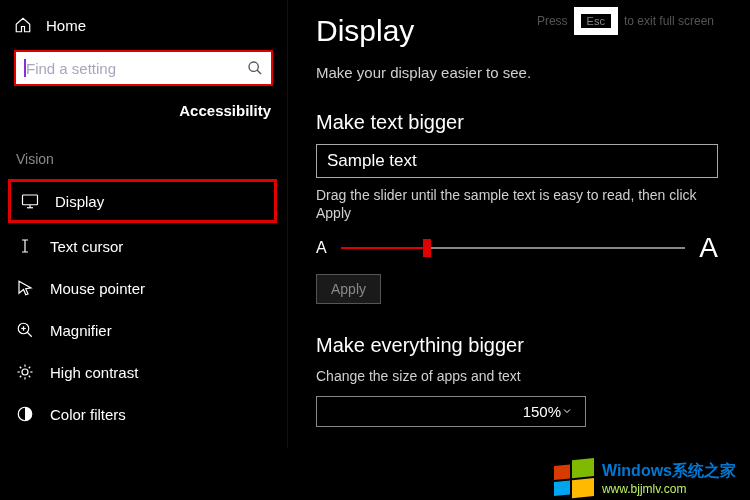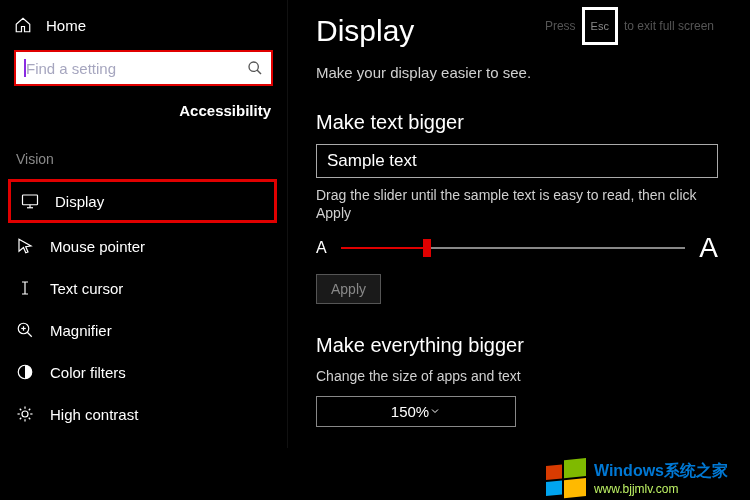--- a/index.html
+++ b/index.html
@@ -95,22 +95,22 @@
     position: absolute;
     top: 7px;
     right: 36px;
     font-size: 12px;
     color: #555;
     display: flex;
     align-items: center;
     gap: 6px;
   }
   .esc-key {
-    border: 3px solid #ffffff;
-    padding: 10px 6px;
+    border: 7px solid #ffffff;
+    padding: 1px 6px;
     font-size: 11px;
     color: #888;
   }
   h1.page-title {
     font-size: 30px;
     font-weight: 400;
     margin: 6px 0 16px 0;
   }
   .intro {
     color: #d0d0d0;
@@ -176,32 +176,32 @@
     padding: 6px 14px;
     border: 1px solid #555;
     color: #888;
     background: #1a1a1a;
     font-size: 14px;
     cursor: default;
   }
   .dropdown {
     border: 1px solid #888;
     padding: 6px 12px;
-    width: 200px;
+    width: 270px;
     font-size: 15px;
     color: #fff;
     display: flex;
-    justify-content: center;
+    justify-content: flex-end;
     align-items: center;
     margin-top: 6px;
   }
   
   .watermark {
     position: absolute;
-    right: 16px;
+    right: 8px;
     bottom: 0;
     display: flex;
     align-items: center;
     gap: 8px;
     background: rgba(255,255,255,0.0);
     padding: 4px 6px;
   }
   .win-logo {
     width: 40px; height: 36px;
     position: relative;
@@ -253,73 +253,73 @@
           <line x1="8" y1="21" x2="16" y2="21"></line>
           <line x1="12" y1="17" x2="12" y2="21"></line>
       </svg>
     </span>
     <span>Display</span>
   </div>
 
   <div class="nav-item">
     <span class="icon">
       <svg width="18" height="18" viewBox="0 0 24 24" fill="none" stroke="#fff" stroke-width="1.6">
-        <path d="M4 3 L20 12 L13 13 L16 20 L13 21 L10 14 L4 19 Z"></path>
-      </svg>
-    </span>
-    <span>Mouse pointer</span>
-  </div>
-
-  <div class="nav-item">
-    <span class="icon">
-      <svg width="18" height="18" viewBox="0 0 24 24" fill="none" stroke="#fff" stroke-width="1.6">
         <line x1="12" y1="4" x2="12" y2="20"></line>
           <path d="M8 4 h8 M8 20 h8"></path>
       </svg>
     </span>
     <span>Text cursor</span>
+  </div>
+
+  <div class="nav-item">
+    <span class="icon">
+      <svg width="18" height="18" viewBox="0 0 24 24" fill="none" stroke="#fff" stroke-width="1.6">
+        <path d="M4 3 L20 12 L13 13 L16 20 L13 21 L10 14 L4 19 Z"></path>
+      </svg>
+    </span>
+    <span>Mouse pointer</span>
   </div>
 
   <div class="nav-item">
     <span class="icon">
       <svg width="18" height="18" viewBox="0 0 24 24" fill="none" stroke="#fff" stroke-width="1.6">
         <circle cx="10" cy="10" r="7"></circle>
           <line x1="15" y1="15" x2="21" y2="21"></line>
           <line x1="7" y1="10" x2="13" y2="10"></line>
           <line x1="10" y1="7" x2="10" y2="13"></line>
       </svg>
     </span>
     <span>Magnifier</span>
-  </div>
-
-  <div class="nav-item">
-    <span class="icon">
-      <svg width="18" height="18" viewBox="0 0 24 24" fill="none" stroke="#fff" stroke-width="1.6">
-        <circle cx="12" cy="12" r="9"></circle>
-          <path d="M12 3 a9 9 0 0 1 0 18" fill="#fff" stroke="none"></path>
-      </svg>
-    </span>
-    <span>Color filters</span>
   </div>
 
   <div class="nav-item">
     <span class="icon">
       <svg width="18" height="18" viewBox="0 0 24 24" fill="none" stroke="#fff" stroke-width="1.6">
         <circle cx="12" cy="12" r="4"></circle>
           <line x1="12" y1="2" x2="12" y2="5"></line>
           <line x1="12" y1="19" x2="12" y2="22"></line>
         <line x1="2" y1="12" x2="5" y2="12"></line>
           <line x1="19" y1="12" x2="22" y2="12"></line>
         <line x1="5" y1="5" x2="7" y2="7"></line>
           <line x1="17" y1="17" x2="19" y2="19"></line>
         <line x1="5" y1="19" x2="7" y2="17"></line>
           <line x1="17" y1="7" x2="19" y2="5"></line>
       </svg>
     </span>
     <span>High contrast</span>
+  </div>
+
+  <div class="nav-item">
+    <span class="icon">
+      <svg width="18" height="18" viewBox="0 0 24 24" fill="none" stroke="#fff" stroke-width="1.6">
+        <circle cx="12" cy="12" r="9"></circle>
+          <path d="M12 3 a9 9 0 0 1 0 18" fill="#fff" stroke="none"></path>
+      </svg>
+    </span>
+    <span>Color filters</span>
   </div>
 
 </div>
 
 <div class="main">
 
   <div class="exit-hint">
     <span>Press</span>
     <span class="esc-key">Esc</span>
     <span>to exit full screen</span>

